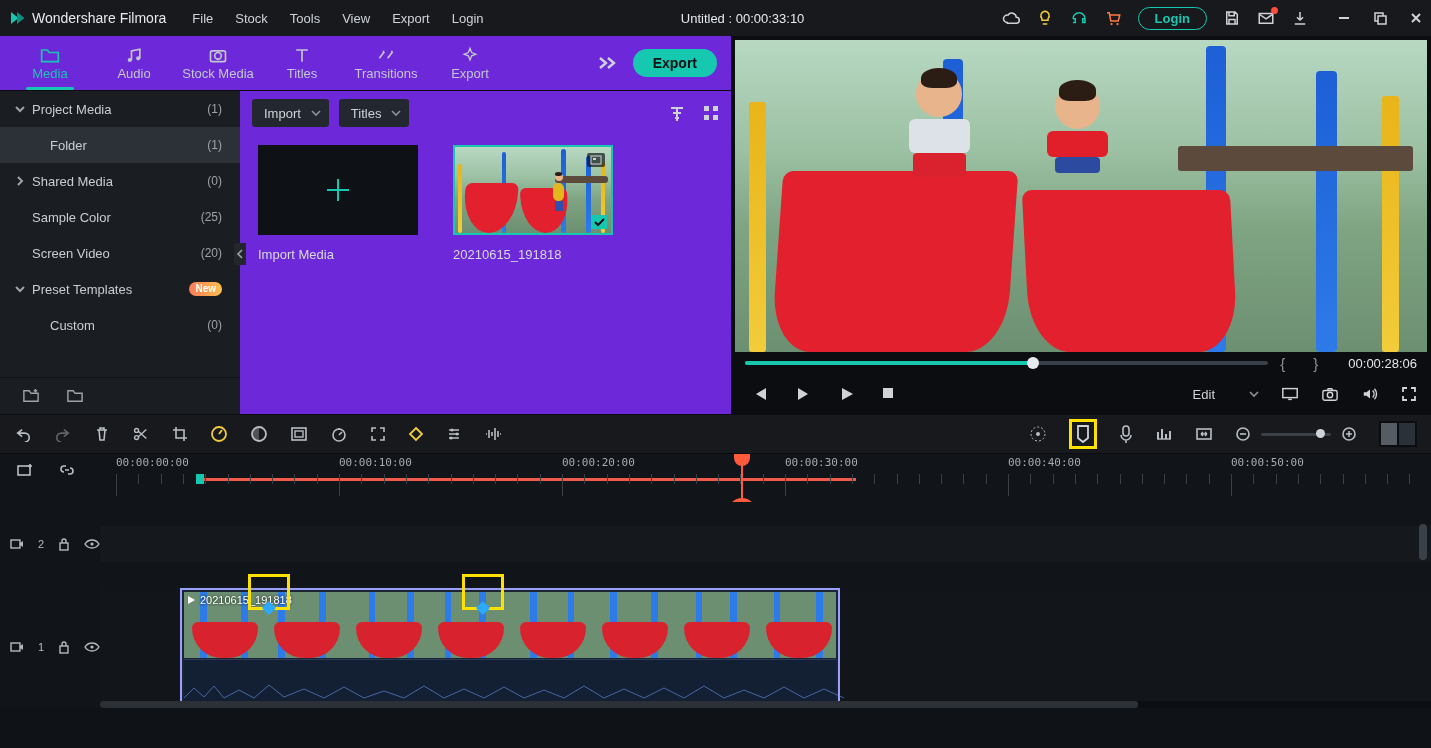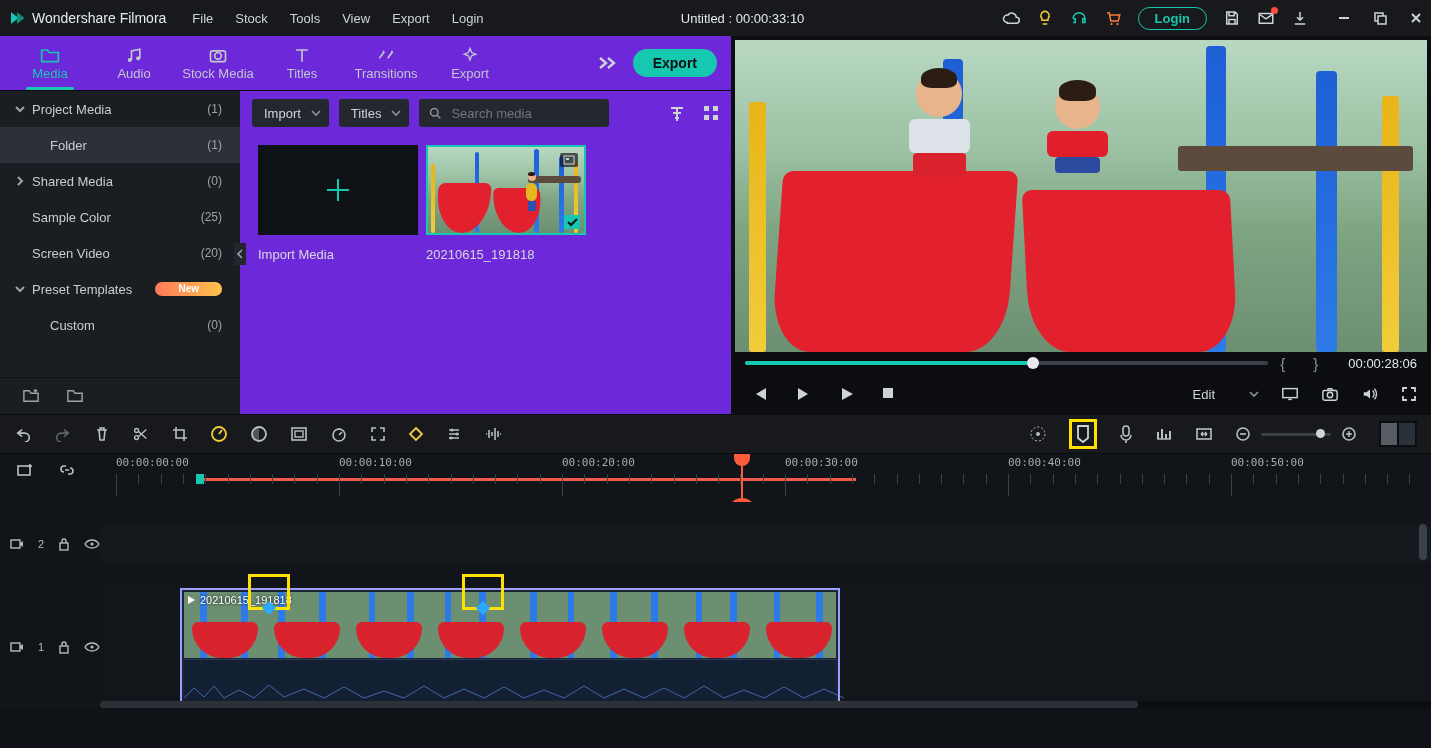--- a/index.html
+++ b/index.html
@@ -62,21 +62,21 @@
   display: flex; align-items: center; height: 36px; padding: 0 18px 0 14px;
   color: #c9cdd2; cursor: pointer; position: relative;
 }
 .side-row.sel { background: #2c3138; }
 .side-row .chev { width: 12px; margin-right: 6px; color: #9ea3a9; }
 .side-row .indent { width: 18px; }
 .side-row .name { flex: 1; white-space: nowrap; }
 .side-row .cnt { color: #9ea3a9; font-size: 12px; }
 .badge-new {
   background: linear-gradient(90deg,#ff7a59,#ffc24d); color: #fff; font-size: 10px;
-  border-radius: 7px; padding: 0 23px; margin-left: 6px; line-height: 14px; font-weight: 700;
+  border-radius: 7px; padding: 0 6px; margin-left: 6px; line-height: 14px; font-weight: 700;
 }
 .side-bottom { height: 36px; display: flex; align-items: center; gap: 26px; padding-left: 22px; border-top: 1px solid #0f1216;}
 .side-bottom svg { color: #9ea3a9; cursor: pointer; }
 
 .mediapane { flex: 1; display: flex; flex-direction: column; position: relative; }
 .media-toolbar {
   height: 44px; display: flex; align-items: center; gap: 10px; padding: 0 12px;
 }
 .dd {
   background: #232730; color: #cfd3d8; height: 28px; display: flex; align-items: center;
@@ -87,21 +87,21 @@
   background: #232730; height: 28px; display: flex; align-items: center; gap: 8px;
   padding: 0 10px; border-radius: 3px; flex: 0 0 170px;
 }
 .search input {
   background: transparent; border: none; outline: none; color: #cfd3d8; font-size: 13px;
   width: 100%;
 }
 .mt-right { margin-left: auto; display: flex; gap: 18px; }
 .mt-right svg { color: #cfd3d8; cursor: pointer; }
 
-.media-grid { display: flex; gap: 8px; padding: 10px 18px; position: relative; }
+.media-grid { display: flex; gap: 35px; padding: 10px 18px; position: relative; }
 .collapse-handle {
   position: absolute; left: -6px; top: 108px; width: 12px; height: 22px;
   background: #23262c; display: flex; align-items: center; justify-content: center;
   cursor: pointer;
 }
 .import-tile {
   width: 160px; height: 90px; background: #0e1116; display: flex; align-items: center;
   justify-content: center; cursor: pointer; position: relative;
 }
 .import-tile .plus { color: #17c8b0; }
@@ -458,27 +458,20 @@
             <span>Import</span>
             <svg class="chev-d" viewBox="0 0 10 8">
                 <path d="M1 2l4 4 4-4" stroke="currentColor" stroke-width="1.6" fill="none"></path>
               </svg>
           </div>
           <div class="dd">
             <span>Titles</span>
             <svg class="chev-d" viewBox="0 0 10 8">
                 <path d="M1 2l4 4 4-4" stroke="currentColor" stroke-width="1.6" fill="none"></path>
               </svg>
-          </div>
-          <div class="search">
-            <svg width="14" height="14" viewBox="0 0 16 16">
-                <circle cx="7" cy="7" r="5" fill="none" stroke="#8d9299" stroke-width="2"></circle>
-                <path d="M11 11l4 4" stroke="#8d9299" stroke-width="2"></path>
-              </svg>
-            <input placeholder="Search media" style="">
           </div>
           <div class="mt-right">
             <svg width="16" height="16" viewBox="0 0 16 16">
                 <path d="M2 3h12M4 8h8M6 13h4" stroke="currentColor" stroke-width="2"></path>
                 <path d="M8 3v13" stroke="currentColor" stroke-width="2"></path>
               </svg>
             <svg width="16" height="16" viewBox="0 0 16 16">
                 <rect x="1" y="1" width="5" height="5" fill="currentColor"></rect>
                 <rect x="10" y="1" width="5" height="5" fill="currentColor"></rect>
                 <rect x="1" y="10" width="5" height="5" fill="currentColor"></rect>

